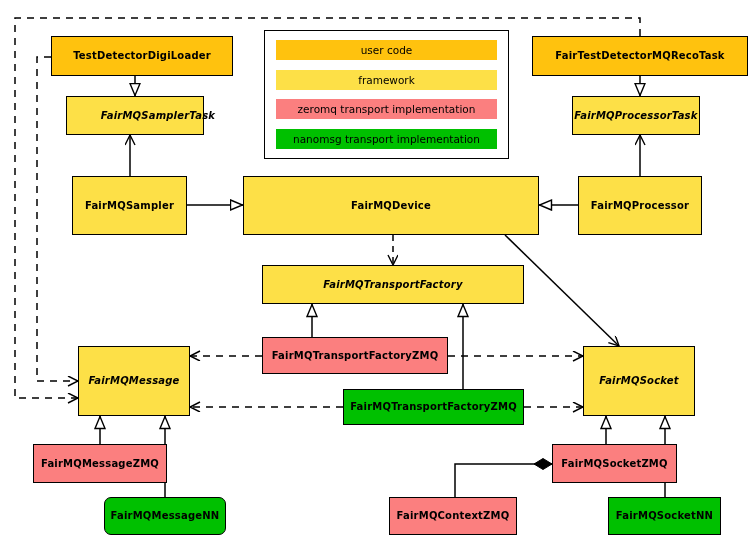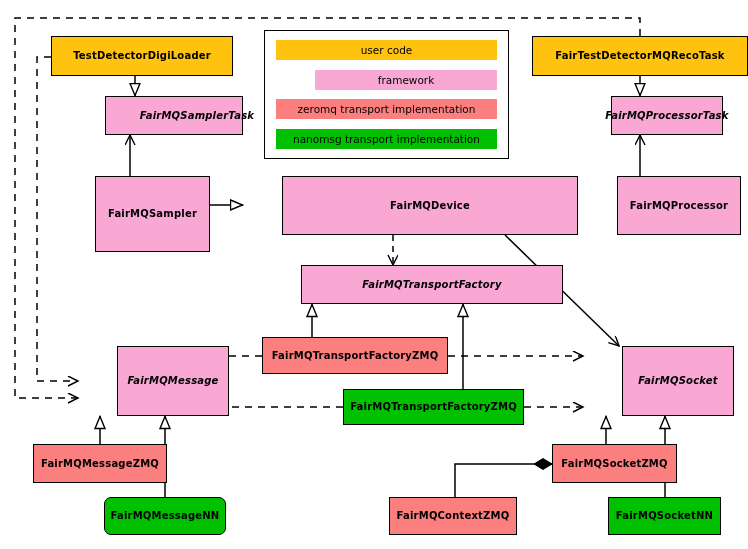--- a/index.html
+++ b/index.html
@@ -28,21 +28,21 @@
     text-align:center;
     color:#000000;
     font-weight:bold;
     font-size:10px;
     line-height:1.15;
     letter-spacing:0.2px;
     z-index:3;
   }
   .node.abstract{ font-style:italic; }
   .c-user{ background:#FFC20E; }
-  .c-framework{ background:#f9a8d4;margin-left:39px; }
+  .c-framework{ background:#fde047; }
   .c-zmq{ background:#FB7F7F; }
   .c-nn{ background:#00C000; }
 
   #legend{
     position:absolute;
     left:264px;top:30px;
     width:245px;height:129px;
     box-sizing:border-box;
     background:#ffffff;
     border:1.6px solid #000000;
@@ -127,33 +127,33 @@
   </svg>
 
   <div class="node c-user" style="left:51px;top:36px;width:182px;height:40px;">
     <span>TestDetectorDigiLoader</span>
   </div>
 
   <div class="node c-framework abstract" style="left:66px;top:96px;width:138px;height:39px;padding-left:46px;">
     <span>FairMQSamplerTask</span>
   </div>
 
-  <div class="node c-framework" style="left:56px;top:176px;width:115px;height:76px;">
+  <div class="node c-framework" style="left:72px;top:176px;width:115px;height:59px;">
     <span>FairMQSampler</span>
   </div>
 
   <div class="node c-framework" style="left:243px;top:176px;width:296px;height:59px;">
     <span>FairMQDevice</span>
   </div>
 
   <div class="node c-framework" style="left:578px;top:176px;width:124px;height:59px;">
     <span>FairMQProcessor</span>
   </div>
 
-  <div class="node c-framework abstract" style="left:572px;top:96px;width:112px;height:39px;">
+  <div class="node c-framework abstract" style="left:572px;top:96px;width:128px;height:39px;">
     <span>FairMQProcessorTask</span>
   </div>
 
   <div class="node c-user" style="left:532px;top:36px;width:216px;height:40px;">
     <span>FairTestDetectorMQRecoTask</span>
   </div>
 
   <div class="node c-framework abstract" style="left:262px;top:265px;width:262px;height:39px;">
     <span>FairMQTransportFactory</span>
   </div>

